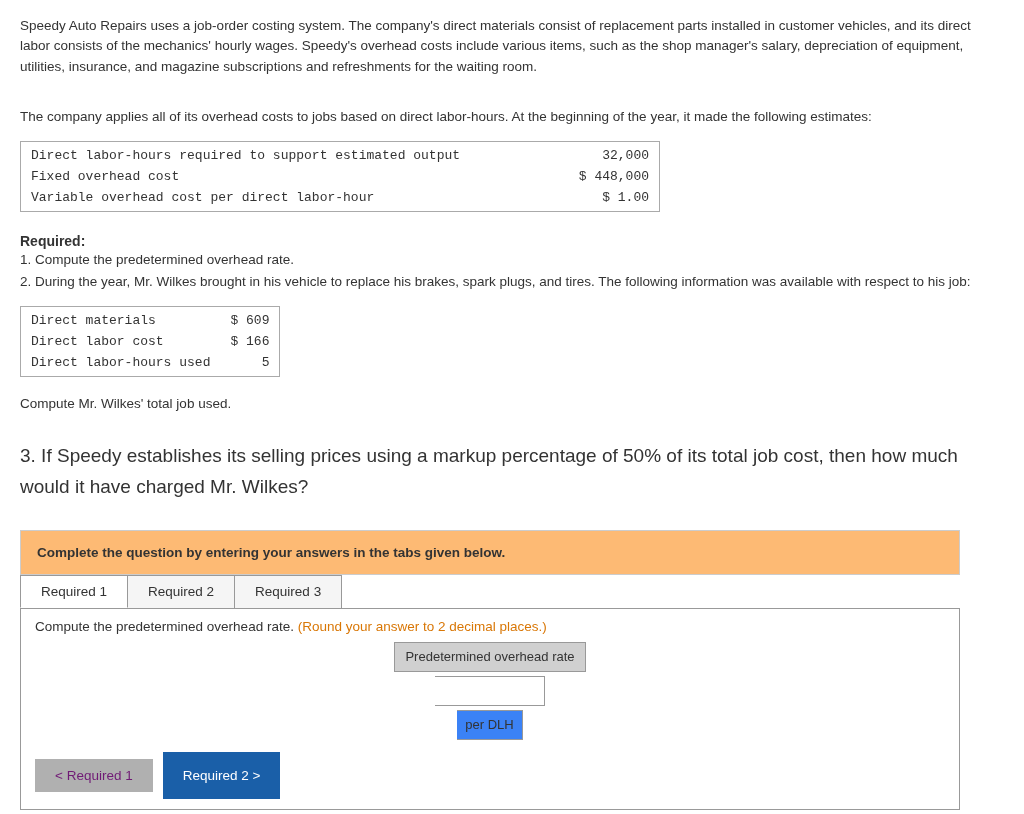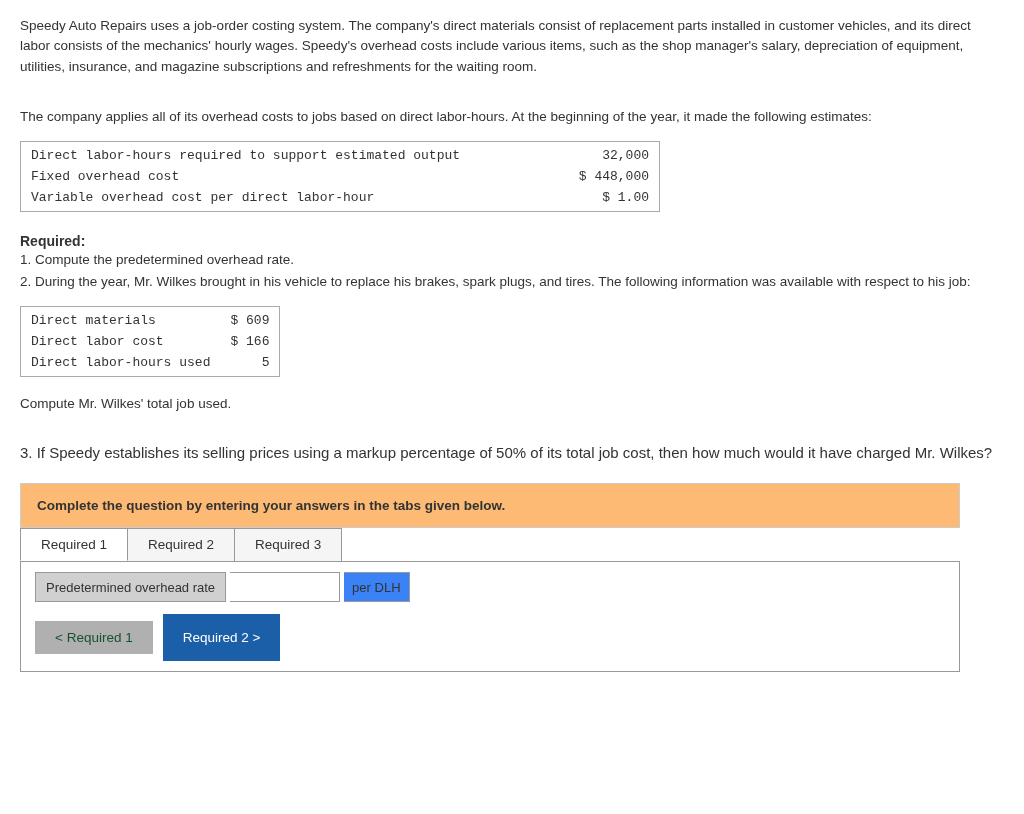--- a/index.html
+++ b/index.html
@@ -87,23 +87,23 @@
       text-align: right;
       white-space: nowrap;
     }
 
     .compute-text {
       font-size: 13.5px;
       margin-bottom: 14px;
     }
 
     .question3-text {
-      font-size: 15px;
+      font-size: 19px;
       line-height: 1.6;
-      margin-bottom: 18px;
+      margin-bottom: 28px;
     }
 
     .complete-box {
       background: #fdba74;
       border: 1px solid #ccc;
       padding: 14px 16px;
       font-size: 13.5px;
       font-weight: bold;
       margin-bottom: 0;
       max-width: 940px;
@@ -153,20 +153,21 @@
 
     .orange-text {
       color: #d97706;
     }
 
     .input-row {
       display: flex;
       align-items: center;
       gap: 4px;
       margin-bottom: 12px;
+      flex-direction: column;
     }
 
     .label-box {
       background: #d0d0d0;
       border: 1px solid #999;
       padding: 5px 10px;
       font-size: 13px;
       min-width: 180px;
       height: 30px;
       display: flex;
@@ -196,21 +197,21 @@
 
     .nav-buttons {
       display: flex;
       gap: 10px;
       margin-top: 8px;
       align-items: center;
     }
 
     .nav-btn-prev {
       background: #b0b0b0;
-      color: #14532d;
+      color: #701a75;
       border: none;
       padding: 9px 20px;
       font-size: 13.5px;
       cursor: pointer;
       display: flex;
       align-items: center;
       gap: 6px;
     }
 
     .nav-btn-next {
@@ -301,20 +302,24 @@
 <div class="tabs-container">
   <div class="tab-bar">
     <div class="tab active">Required 1</div>
     <div class="tab">Required 2</div>
     <div class="tab">Required 3</div>
   </div>
 </div>
 
 
 <div class="tab-content-area">
+  <p class="tab-content-instruction">
+    <span>Compute the predetermined overhead rate.</span>
+    <span class="orange-text">(Round your answer to 2 decimal places.)</span>
+  </p>
 
   <div class="input-row">
     <div class="label-box">
       <span>Predetermined overhead rate</span>
     </div>
     <input class="answer-input" type="text" value="" style="">
     <div class="unit-box">
       <span>per DLH</span>
     </div>
   </div>

